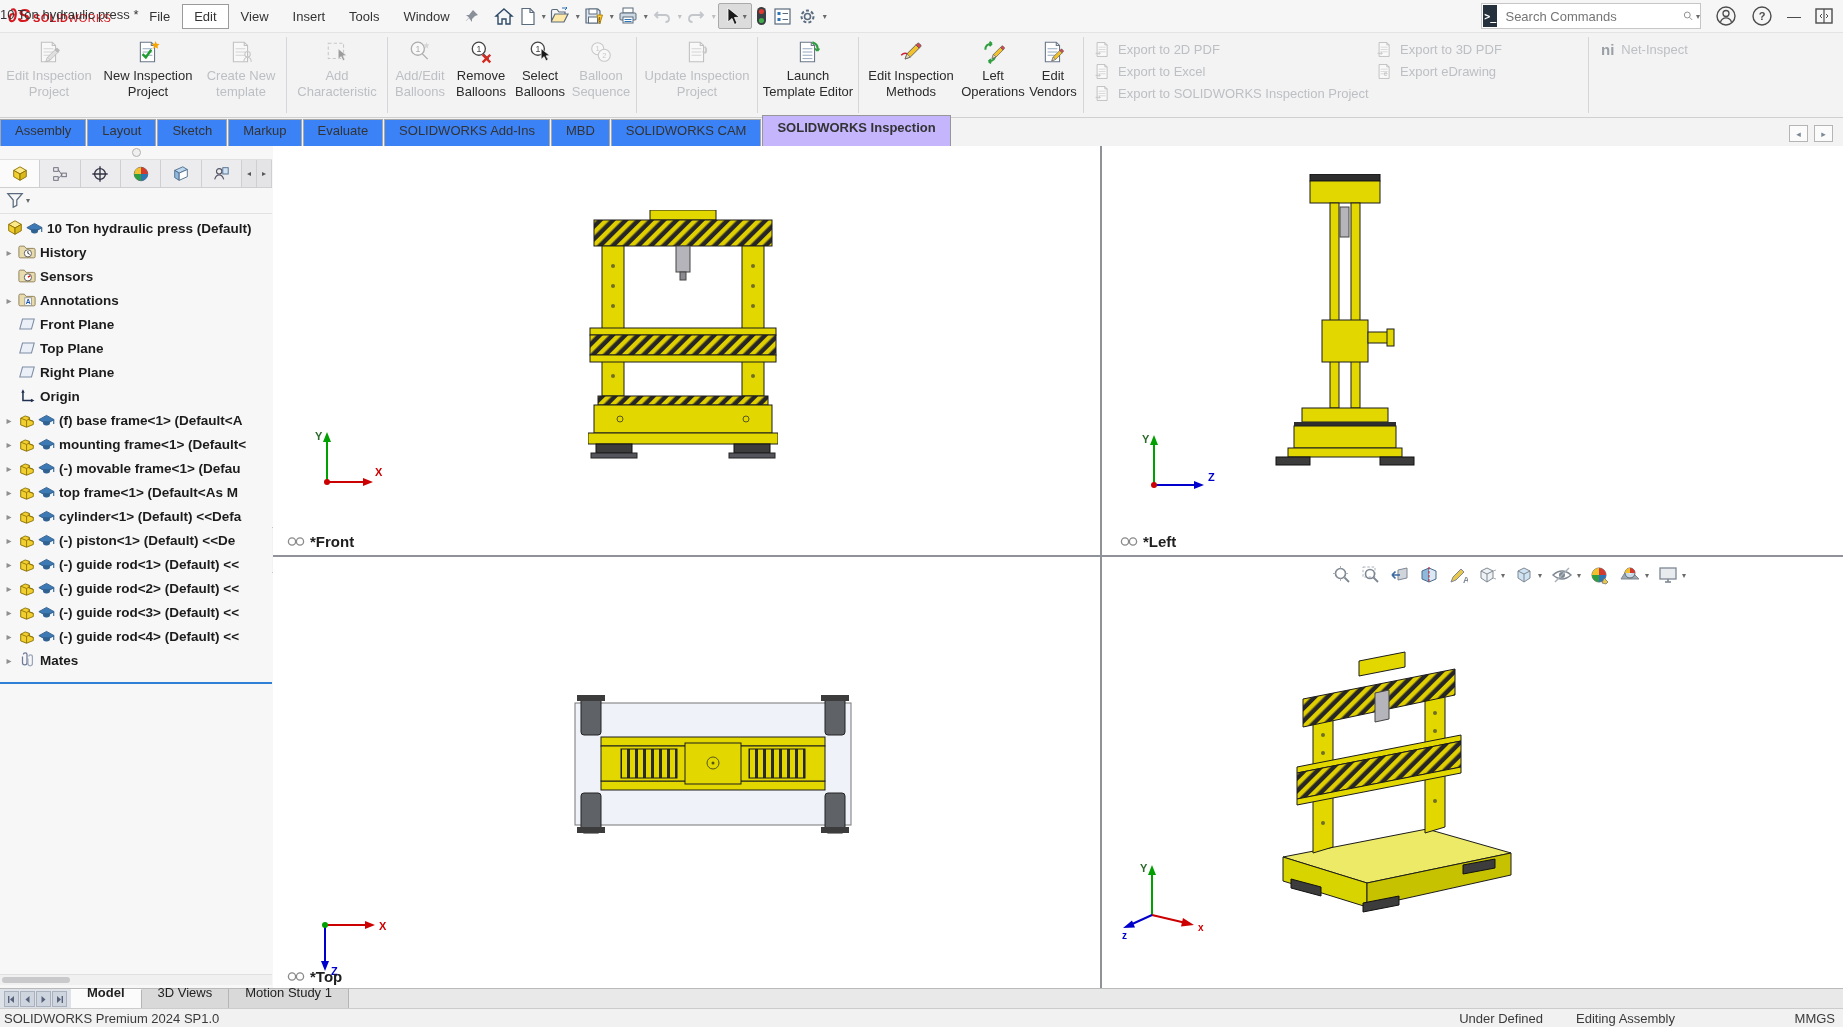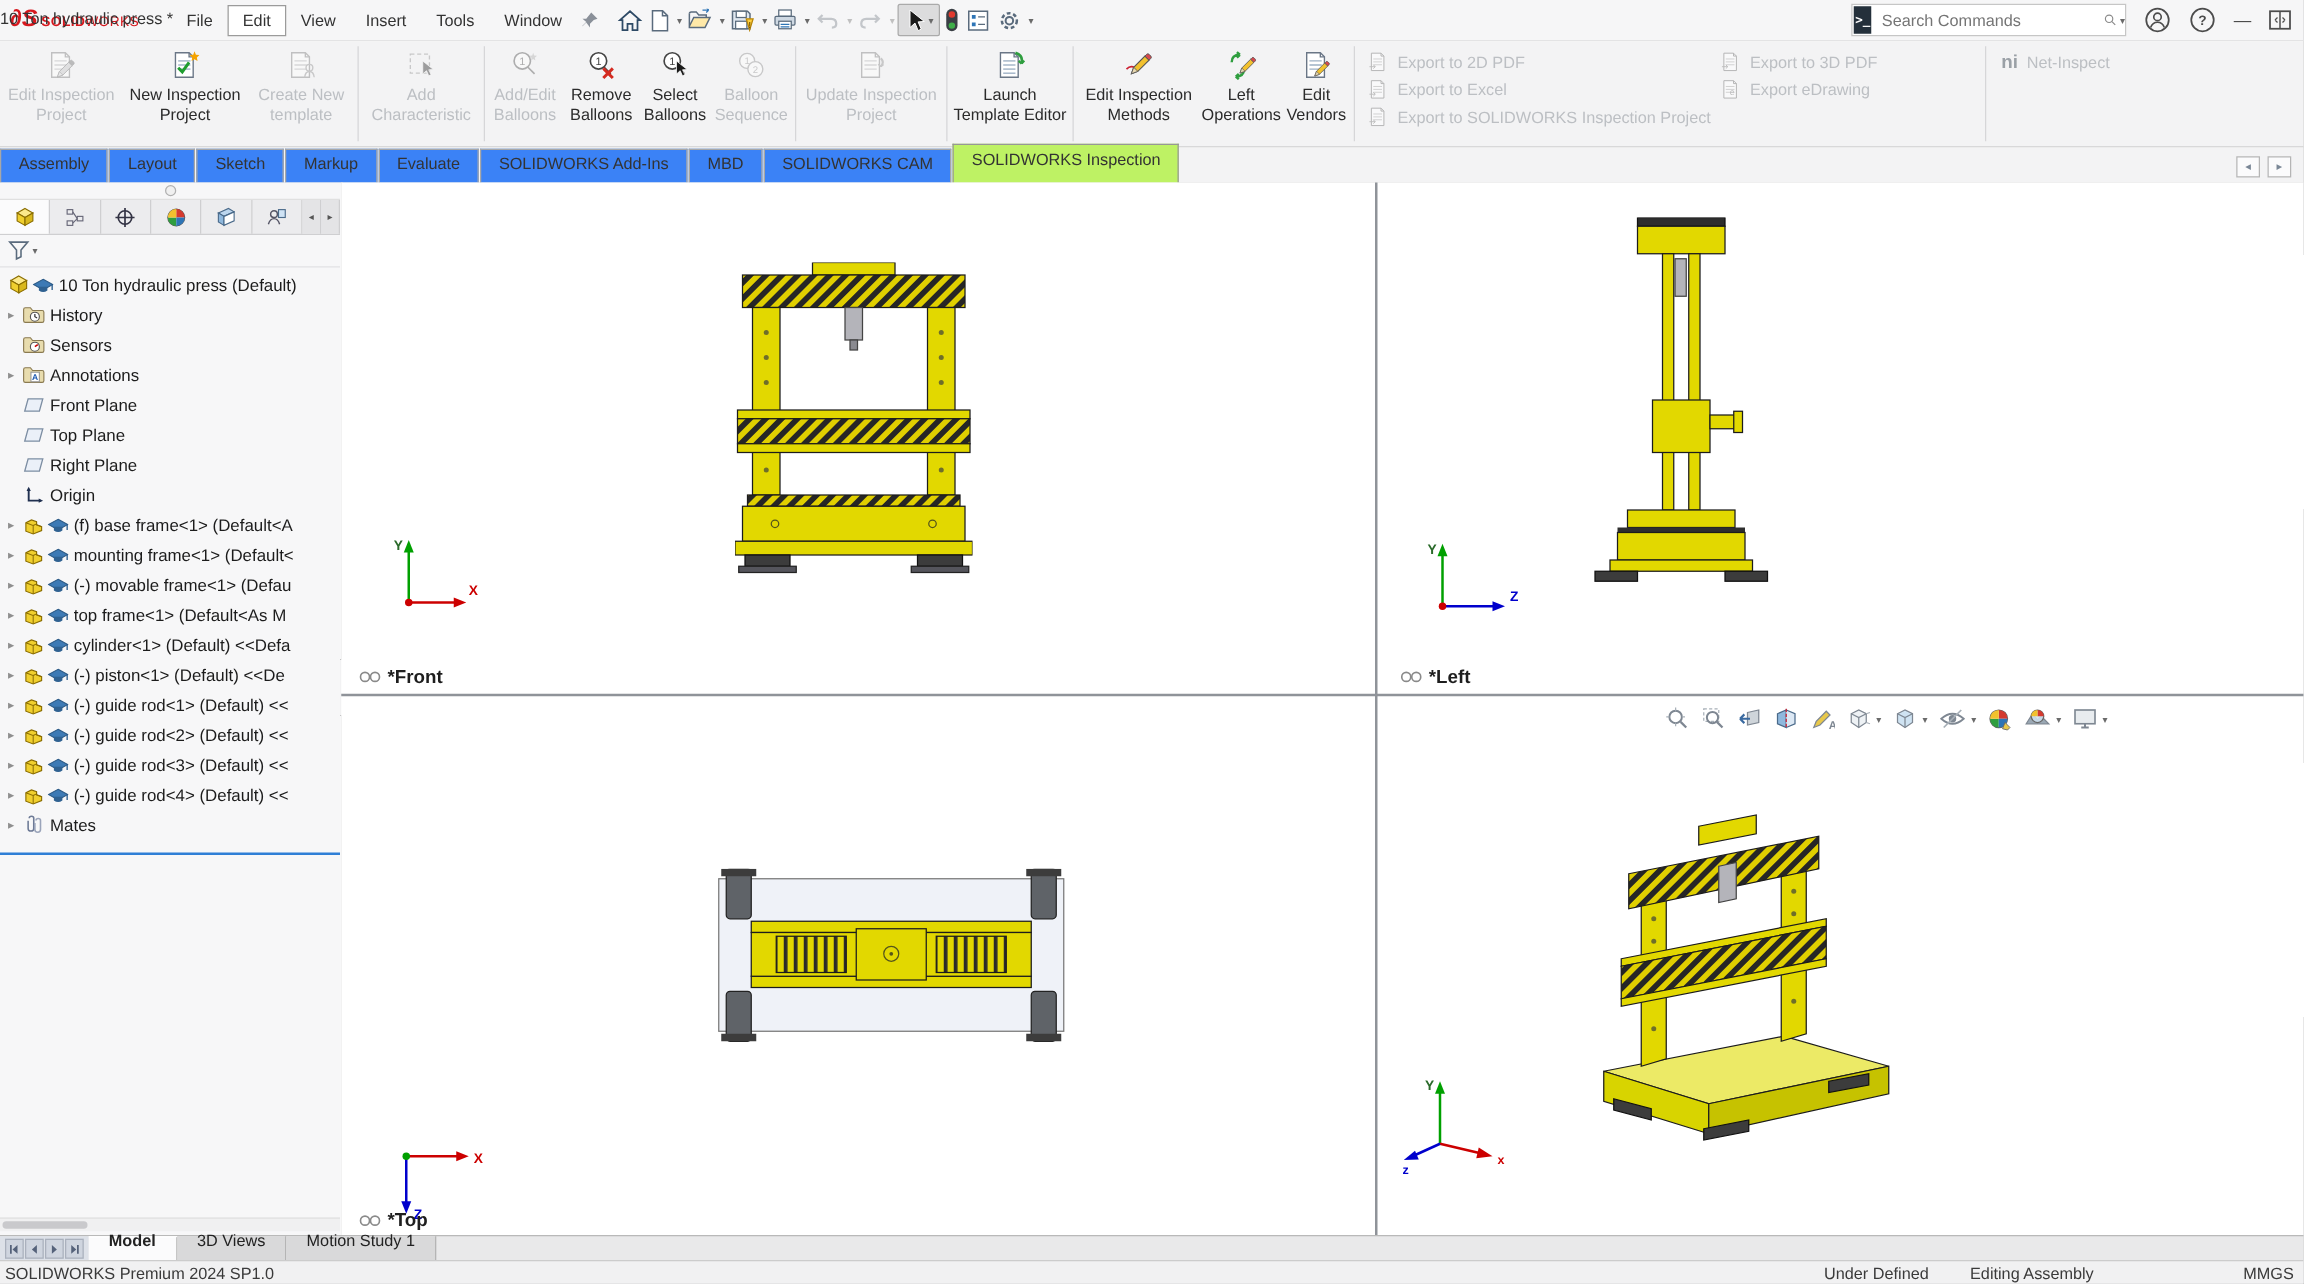--- a/index.html
+++ b/index.html
@@ -38,35 +38,35 @@
         color:#2b2b2b;cursor:default;}
   .rbtn .ric{width:24px;height:24px;margin-bottom:4px;}
   .rbtn.disabled{color:#bcbfc3;}
   .rbtn.disabled .ric{filter:grayscale(1) opacity(.4);}
   #export-block{position:relative;width:500px;}
   .exp-item{position:absolute;display:flex;align-items:center;gap:7px;color:#bcbfc3;}
   .exp-item svg{filter:grayscale(1) opacity(.5);}
   
   #tabbar{left:0;top:118px;width:1843px;height:28px;background:#f3f3f4;border-bottom:1px solid #c9c9c9;display:flex;align-items:flex-end;}
   .ctab{height:21px;padding:3px 14px 2px;background:#3b82f6;border:1px solid #a7a7a7;border-bottom:none;margin-right:1px;color:#333;}
-  .ctab.active{background:#bef264;font-weight:normal;height:24px;padding-top:4px;border-color:#979797;}
+  .ctab.active{background:#c4b5fd;font-weight:bold;height:24px;padding-top:4px;border-color:#979797;}
   #tabbar-right{margin-left:auto;display:flex;gap:6px;margin-right:10px;margin-bottom:4px;}
   .mini-sq{width:17px;height:15px;border:1px solid #b5b5b5;background:#fbfbfc;color:#7a8796;font-size:9px;
            display:flex;align-items:center;justify-content:center;}
   
   #panel{left:0;top:146px;width:273px;height:842px;background:#f7f7f8;border-right:1px solid #b9b9b9;}
   #rollbar{left:0;top:146px;width:272px;height:13px;border-bottom:1px solid #e0e0e0;display:flex;align-items:center;justify-content:center;}
   #rollbar .dot{width:7px;height:7px;border-radius:50%;border:1px solid #b0b0b0;background:#f0f0f0;}
   #ptabs{left:0;top:160px;width:272px;height:27px;display:flex;align-items:stretch;background:#ececee;border-bottom:1px solid #cfcfd1;}
   .ptab{flex:1;display:flex;align-items:center;justify-content:center;border-right:1px solid #cfcfd1;}
   .ptab.active{background:#fbfbfc;}
   .ptab-arrow{width:14px;display:flex;align-items:center;justify-content:center;font-size:8px;color:#555;background:#e4e4e6;border-right:1px solid #cfcfd1;}
   #filter-row{left:0;top:187px;width:272px;height:27px;border-bottom:1px solid #e2e2e4;display:flex;align-items:center;padding-left:6px;box-sizing:border-box;}
   #tree{left:0;top:216px;width:272px;}
-  .trow{display:flex;align-items:center;height:24px;white-space:nowrap;overflow:hidden;}
+  .trow{display:flex;align-items:center;height:24px;white-space:nowrap;overflow:hidden;font-weight:bold;}
   .trow .arr{width:18px;text-align:center;font-size:10px;color:#8f8f8f;flex:none;}
   .trow .ticon{width:18px;height:18px;flex:none;margin-right:4px;}
   .trow .ticon2{width:17px;height:17px;flex:none;margin-right:4px;margin-left:-2px;}
   .tlabel{color:#1c1c1c;font-size:13.5px;}
   #rollline{left:0;top:682px;width:272px;height:2px;background:#2f7fd6;}
   #panel-hscroll{left:0;top:974px;width:272px;height:10px;background:#f0f0f1;border-top:1px solid #e0e0e0;}
   #panel-hscroll .thumb{position:absolute;left:2px;top:2px;width:68px;height:6px;background:#c9c9cc;border-radius:3px;}
   #panel-flyout{left:272px;top:527px;width:12px;height:44px;background:#f2f2f3;border:1px solid #c4c4c4;border-left:none;
                 border-radius:0 4px 4px 0;display:flex;align-items:center;justify-content:center;color:#8a8a8a;font-size:8px;}
   

